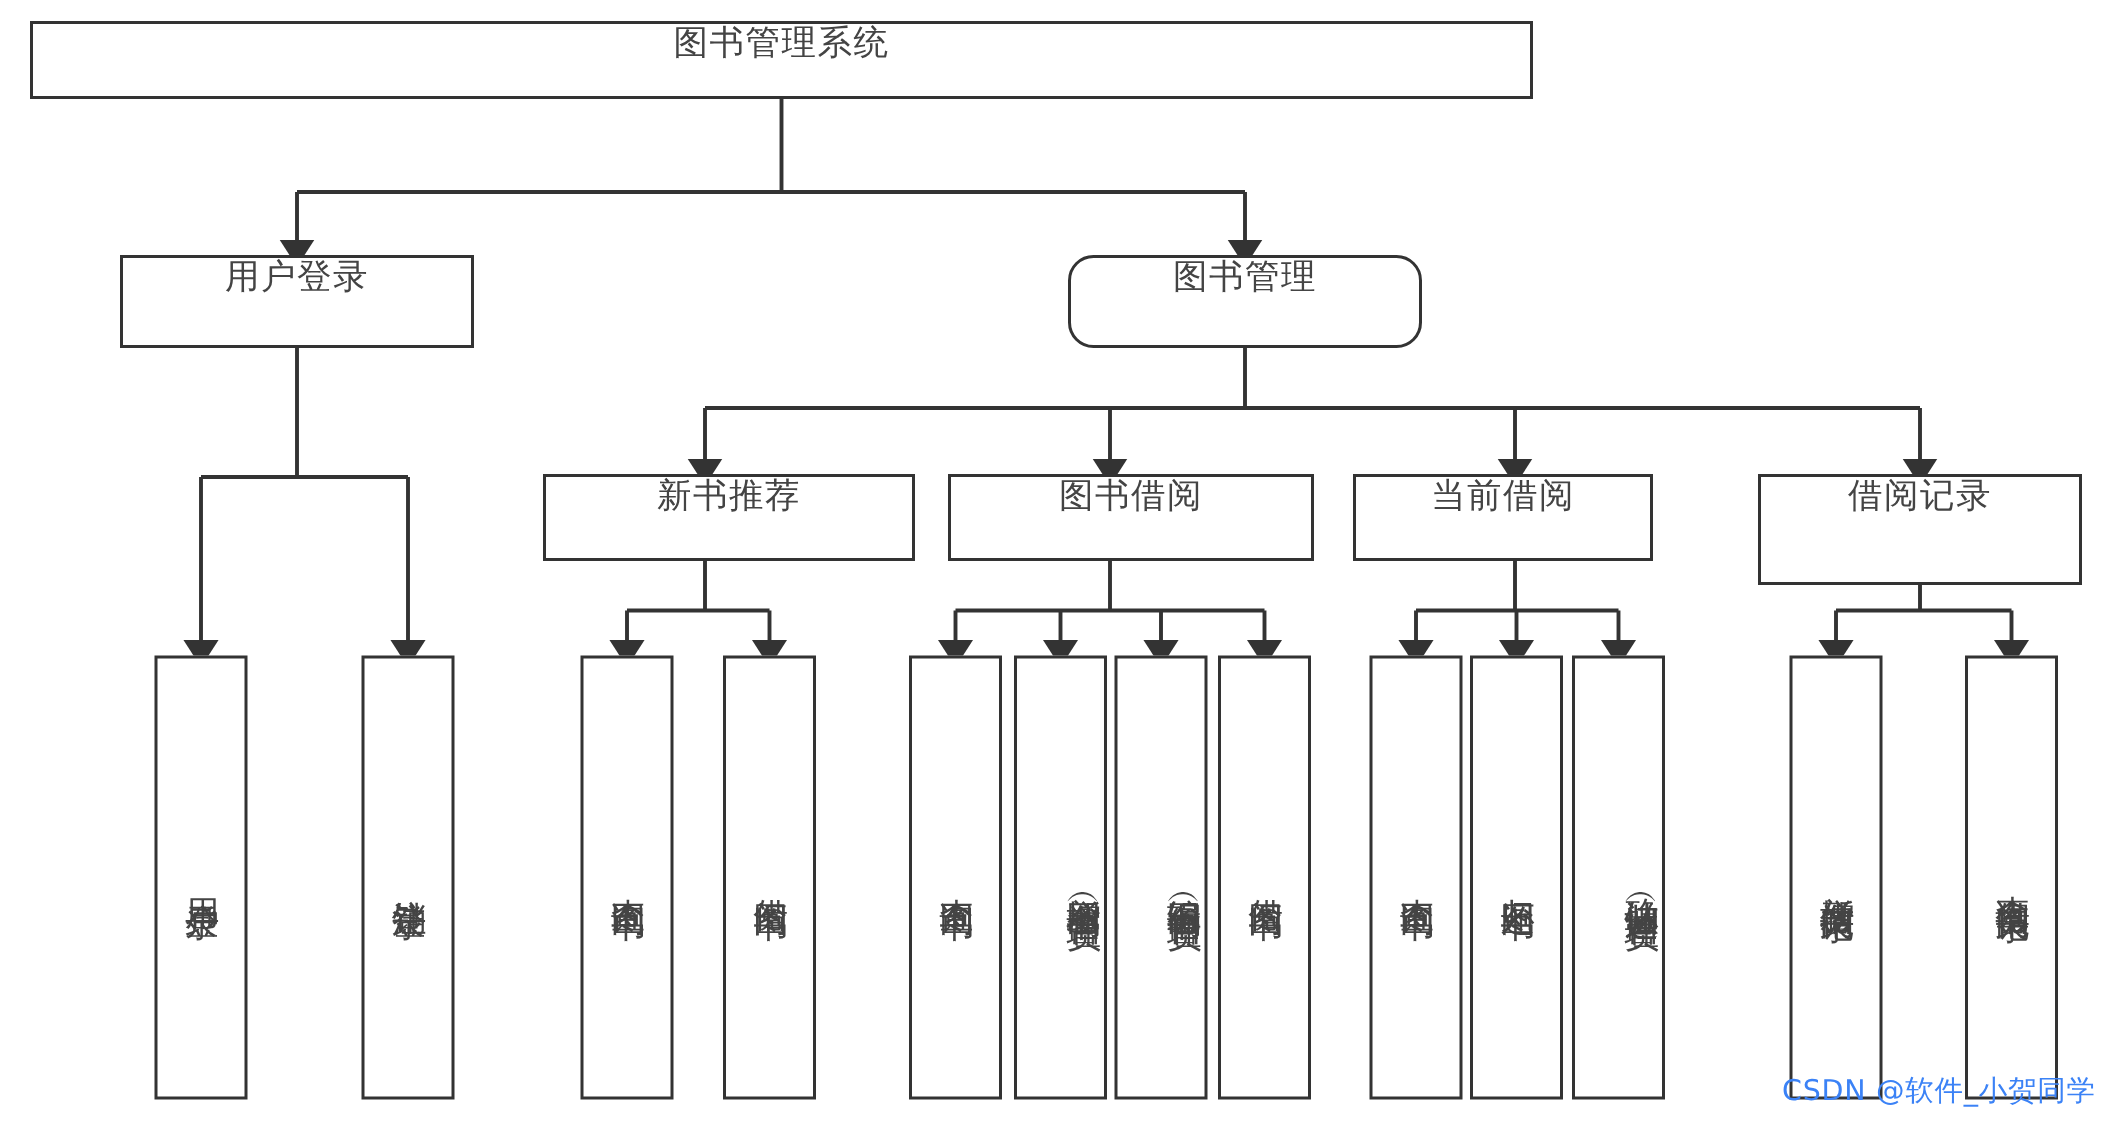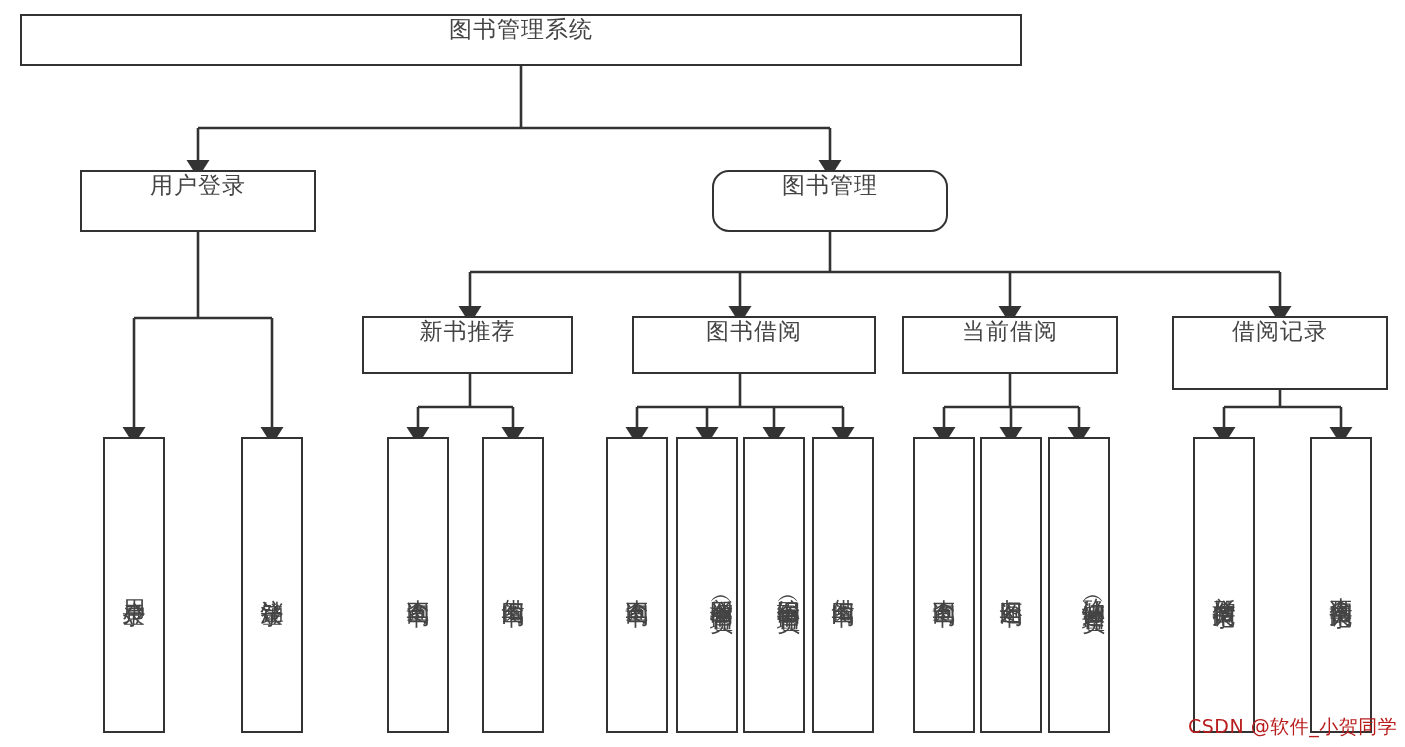--- a/index.html
+++ b/index.html
@@ -49,21 +49,21 @@
   }
   .node-v.top-align {
     align-items: flex-start;
     padding-top: 8px;
   }
   .node-v.mid-align {
     align-items: center;
   }
   .watermark {
     position: absolute;
-    color: #b91c1c;
+    color: #3b82f6;
     font-size: 19px;
     letter-spacing: 0.5px;
     white-space: nowrap;
     pointer-events: none;
   }
 </style>
 </head>
 <body>
 
 <div id="canvas">
@@ -114,27 +114,27 @@
   <div id="boxes">
       <div class="node-box node-h" style="left: 20px; top: 14px; width: 1002px; height: 52px;">
         <span>图书管理系统</span>
       </div>
       <div class="node-box node-h" style="left: 80px; top: 170px; width: 236px; height: 62px;">
         <span>用户登录</span>
       </div>
       <div class="node-box node-h" style="left: 712px; top: 170px; width: 236px; height: 62px; border-radius: 17px;">
         <span>图书管理</span>
       </div>
-      <div class="node-box node-h" style="left: 362px; top: 316px; width: 211px; height: 58px;">
+      <div class="node-box node-h" style="left: 362px; top: 316px; width: 248px; height: 58px;">
         <span>新书推荐</span>
       </div>
       <div class="node-box node-h" style="left: 632px; top: 316px; width: 244px; height: 58px;">
         <span>图书借阅</span>
       </div>
-      <div class="node-box node-h" style="left: 902px; top: 316px; width: 216px; height: 58px;">
+      <div class="node-box node-h" style="left: 902px; top: 316px; width: 200px; height: 58px;">
         <span>当前借阅</span>
       </div>
       <div class="node-box node-h" style="left: 1172px; top: 316px; width: 216px; height: 74px;">
         <span>借阅记录</span>
       </div>
       <div class="node-box node-v mid-align" style="left: 103px; top: 437px; width: 62px; height: 296px;">
         <span>用户登录</span>
       </div>
       <div class="node-box node-v mid-align" style="left: 241px; top: 437px; width: 62px; height: 296px;">
         <span>注销登录</span>

